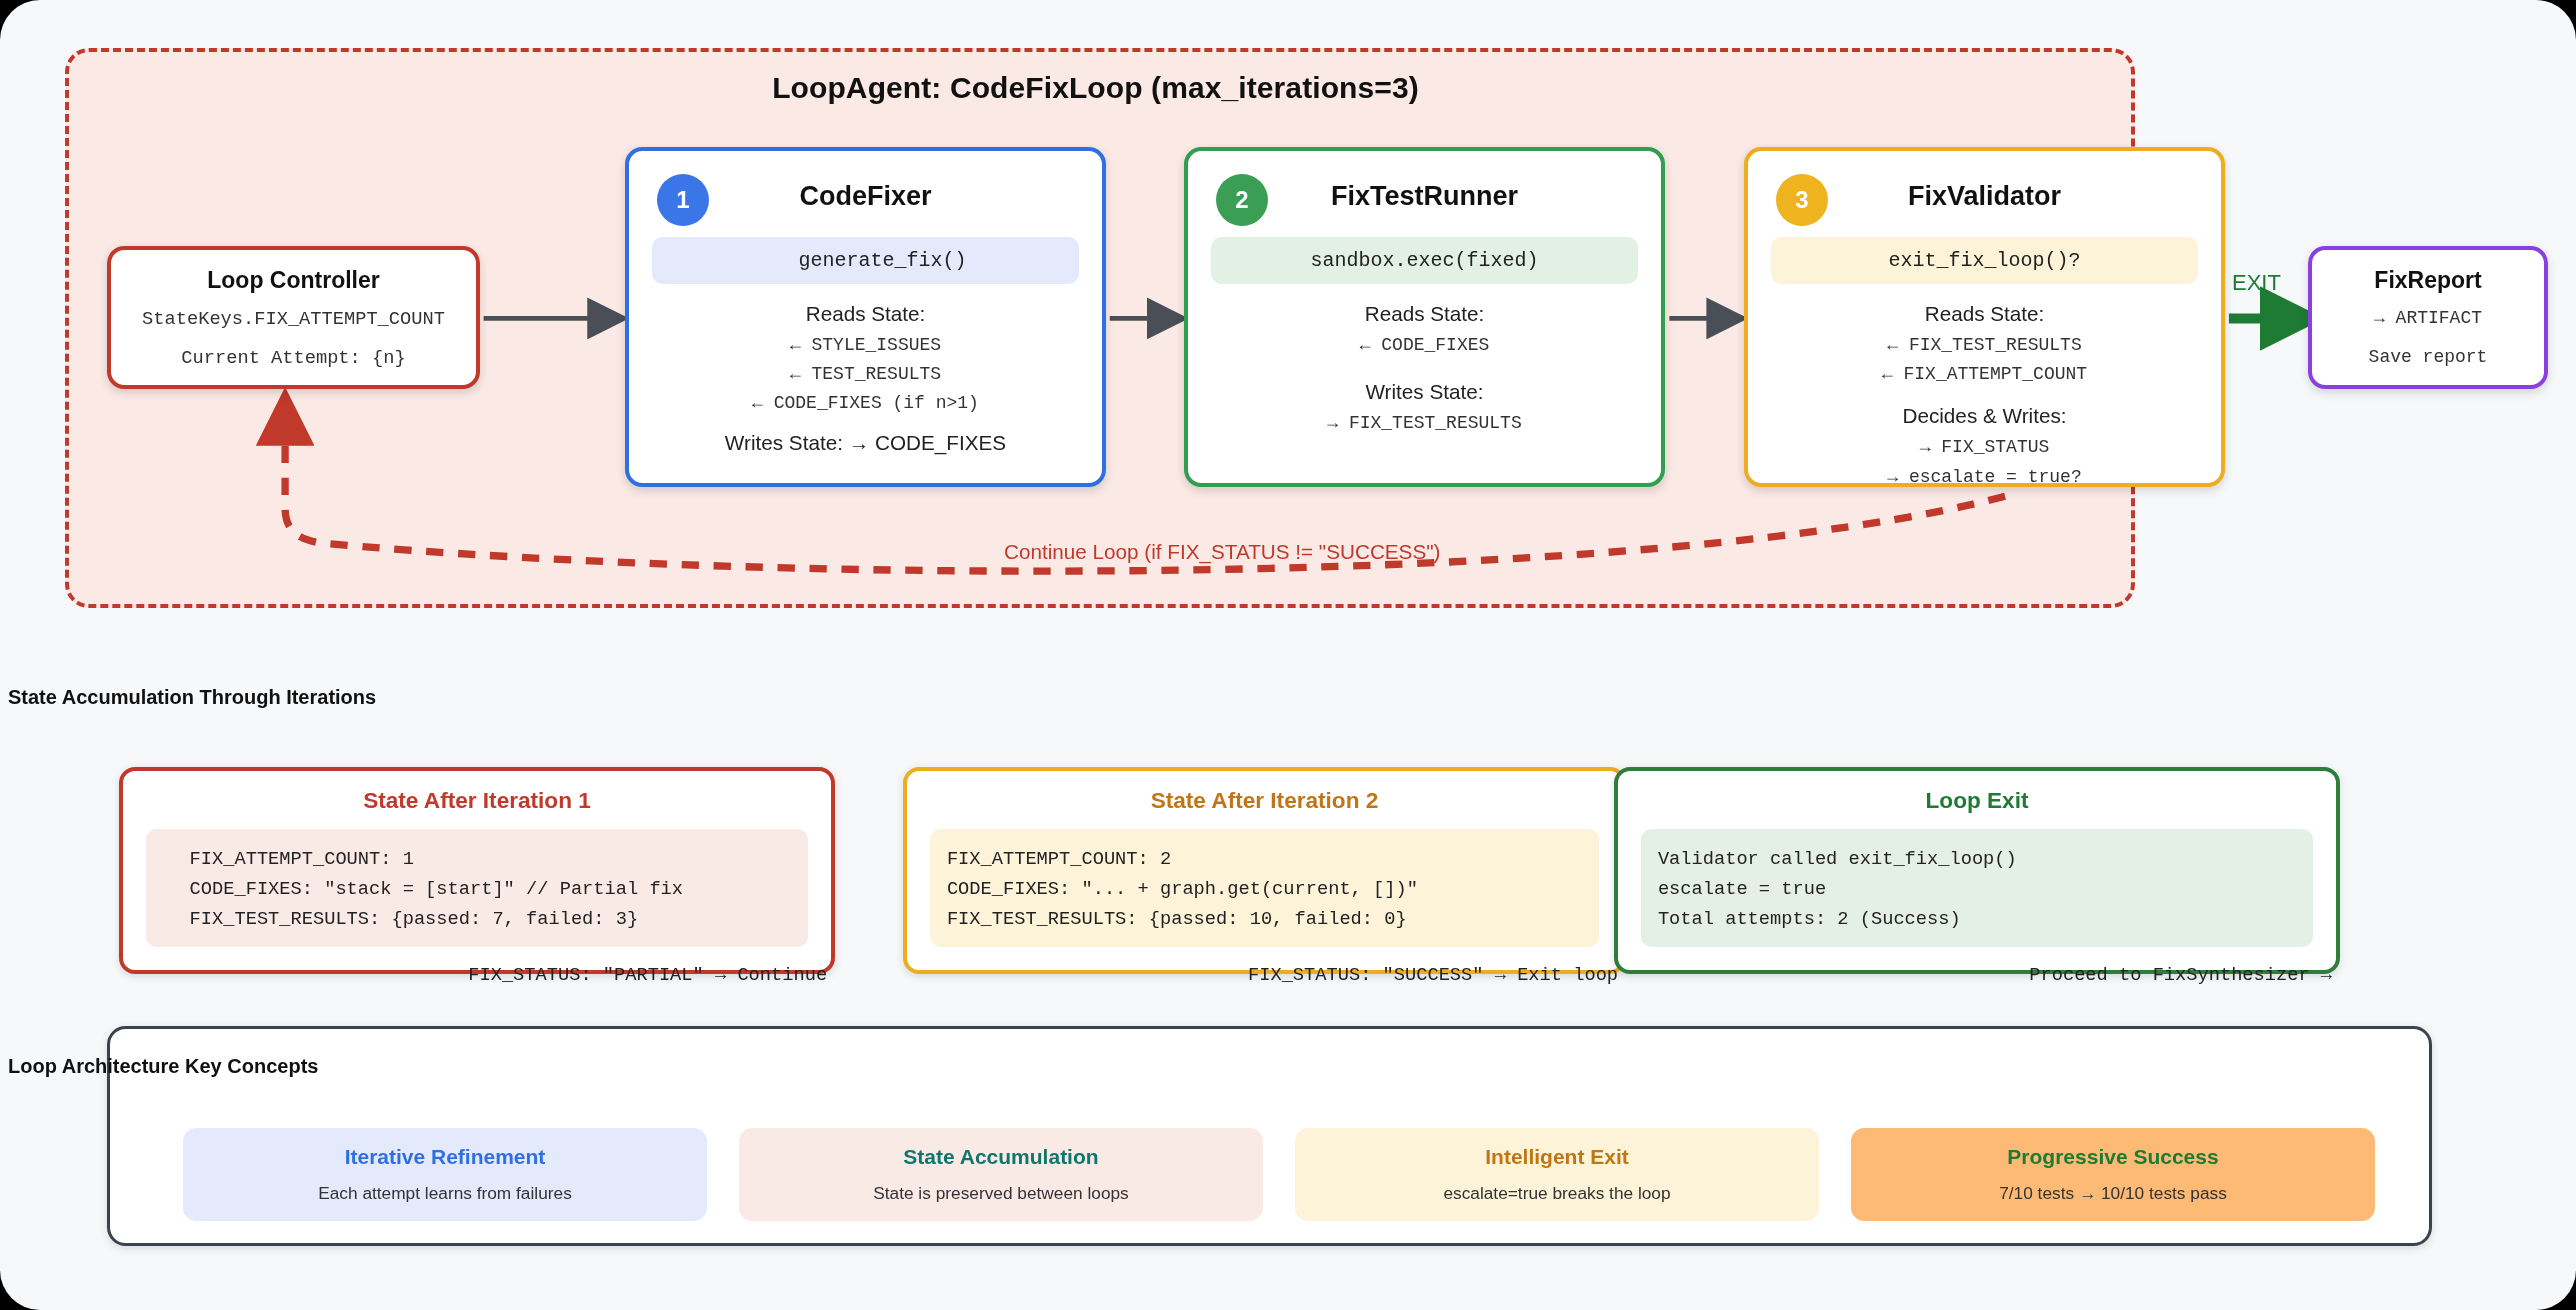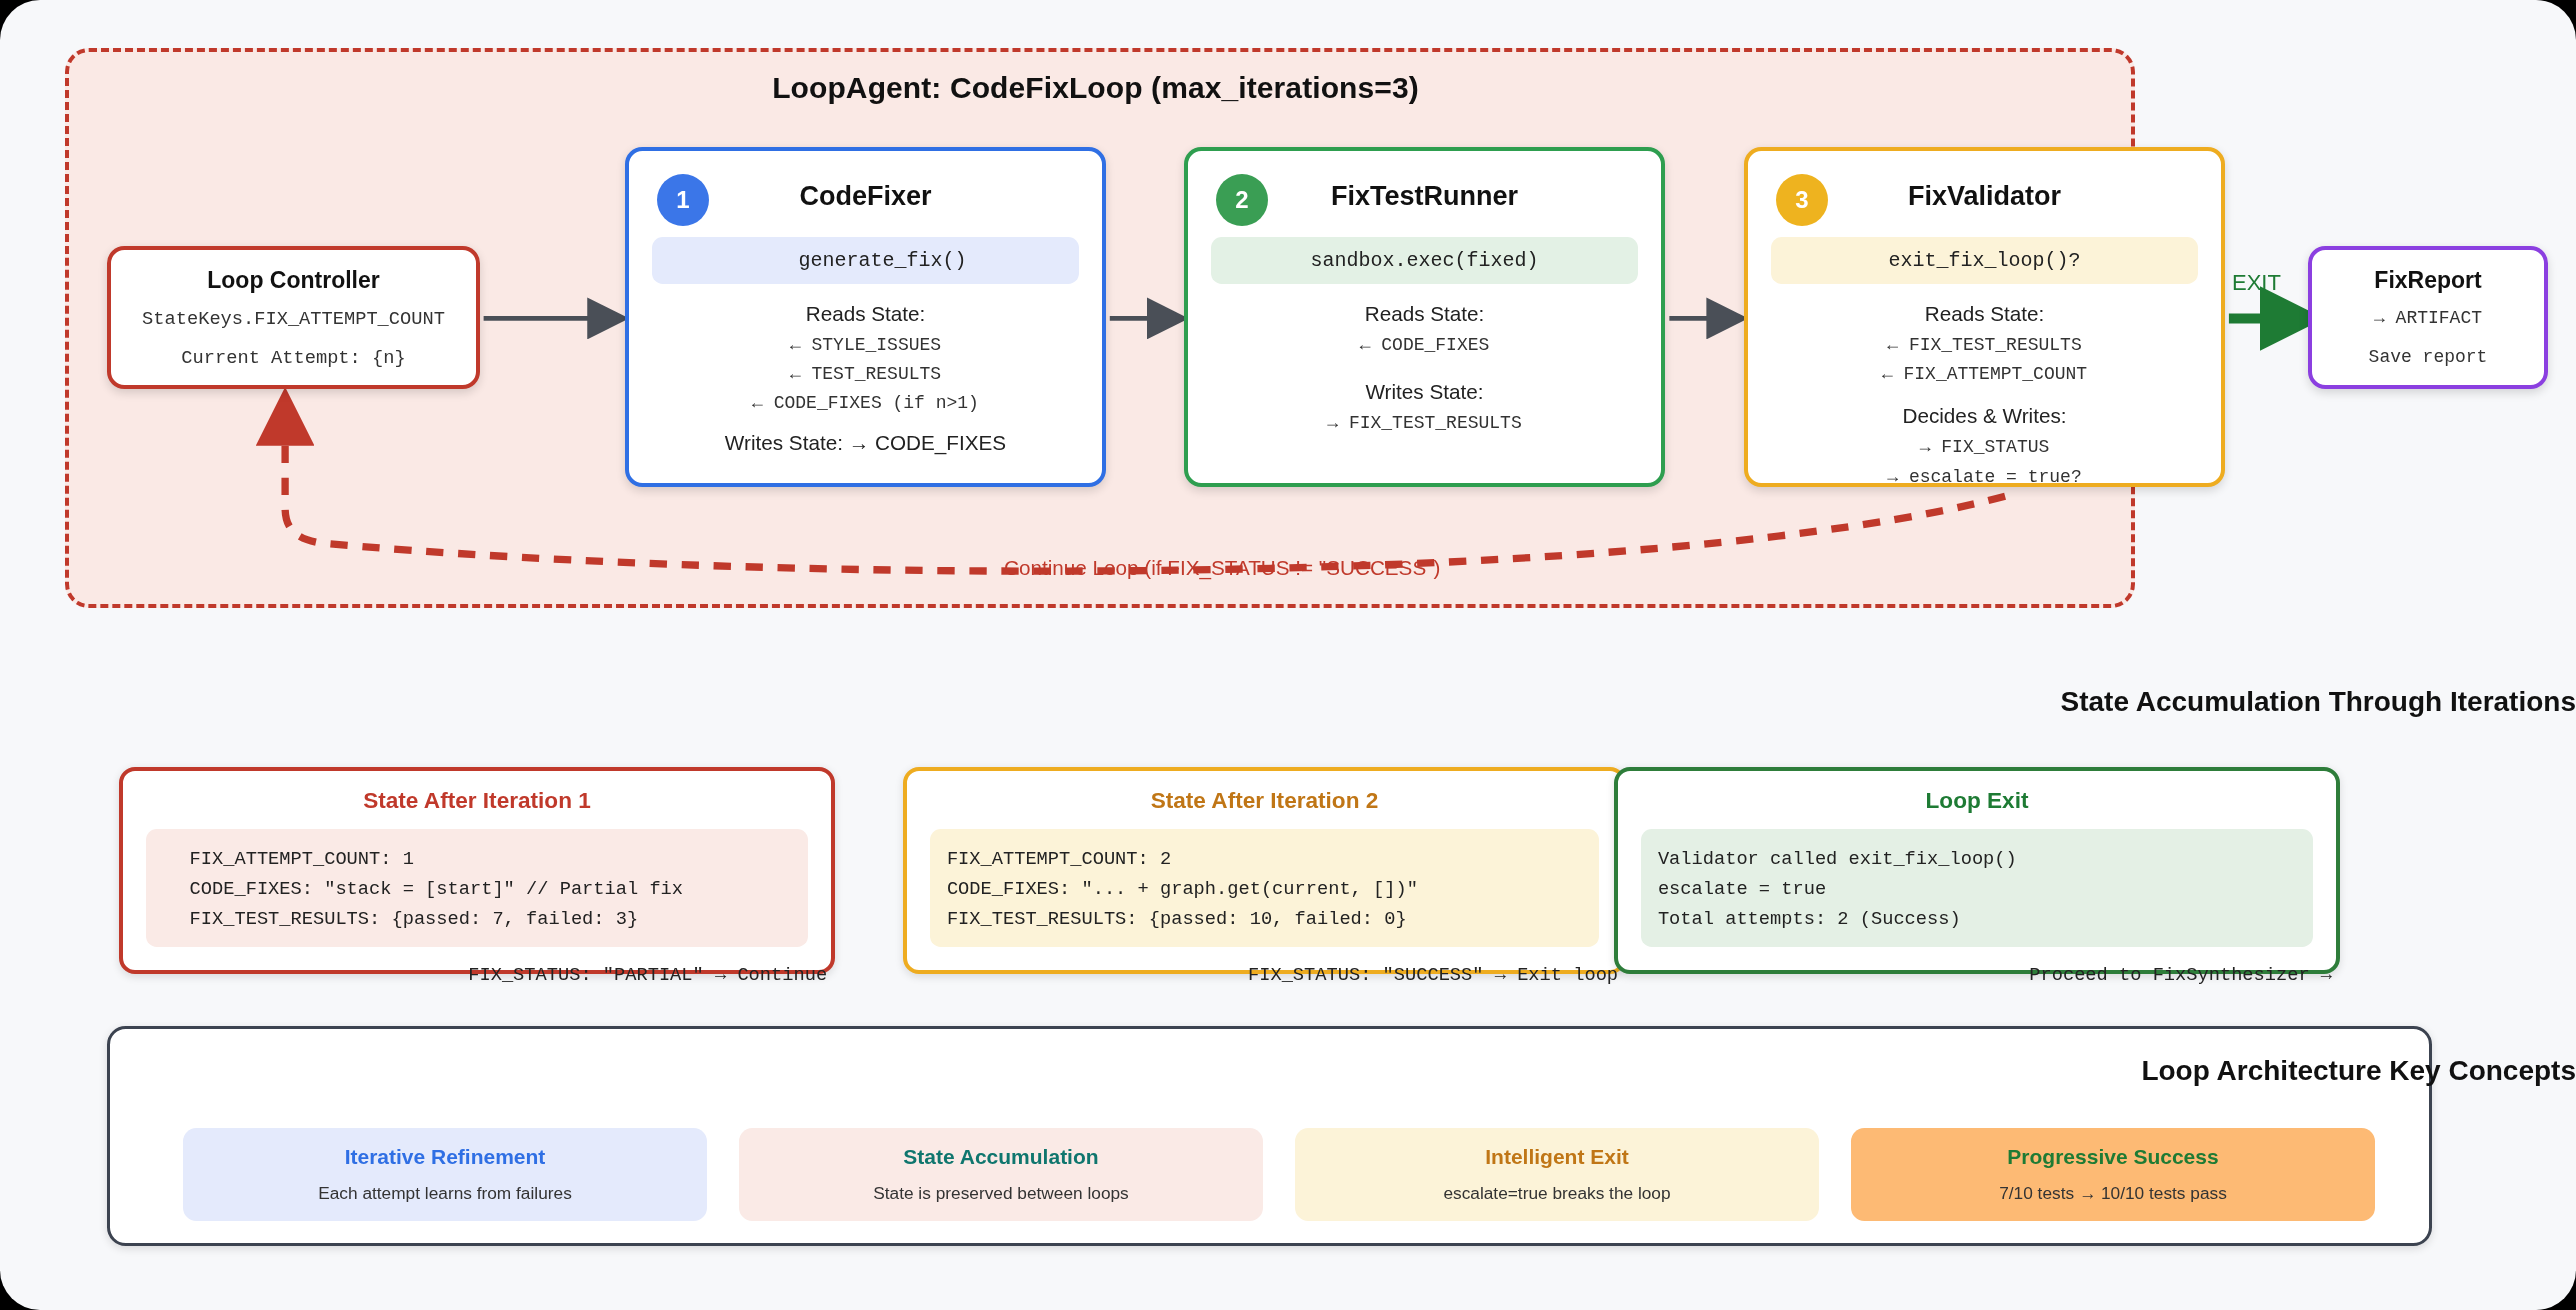--- a/index.html
+++ b/index.html
@@ -103,28 +103,28 @@
     margin-top:10.7px; line-height:1.55;
   }
 
   
   .svg-layer{ position:absolute; inset:0; pointer-events:none; }
   .exit-label{
     position:absolute; left:2232px; top:270px;
     font-size:22px; color:#1e7b34; font-weight:normal;
   }
   .continue-label{
-    position:absolute; left:1004px; top:556px;
+    position:absolute; left:1004px; top:540px;
     font-size:20.7px; color:#c0392b;
   }
 
   
   .section-title{
-    position:absolute; left:16px; right:0;
-    text-align:right; font-size:28px; font-weight:bold; color:#111;
+    position:absolute; left:8px; right:0;
+    text-align:left; font-size:20px; font-weight:bold; color:#111;
   }
   #state-section-title{ top:686px; }
 
   .state-card{
     position:absolute; top:767px; height:207px;
     background:#fff; border-radius:16px;
     box-sizing:border-box; padding:17.3px 22.6px 0;
     box-shadow:0 2.7px 8px rgba(0,0,0,.12);
     overflow:visible;
   }

